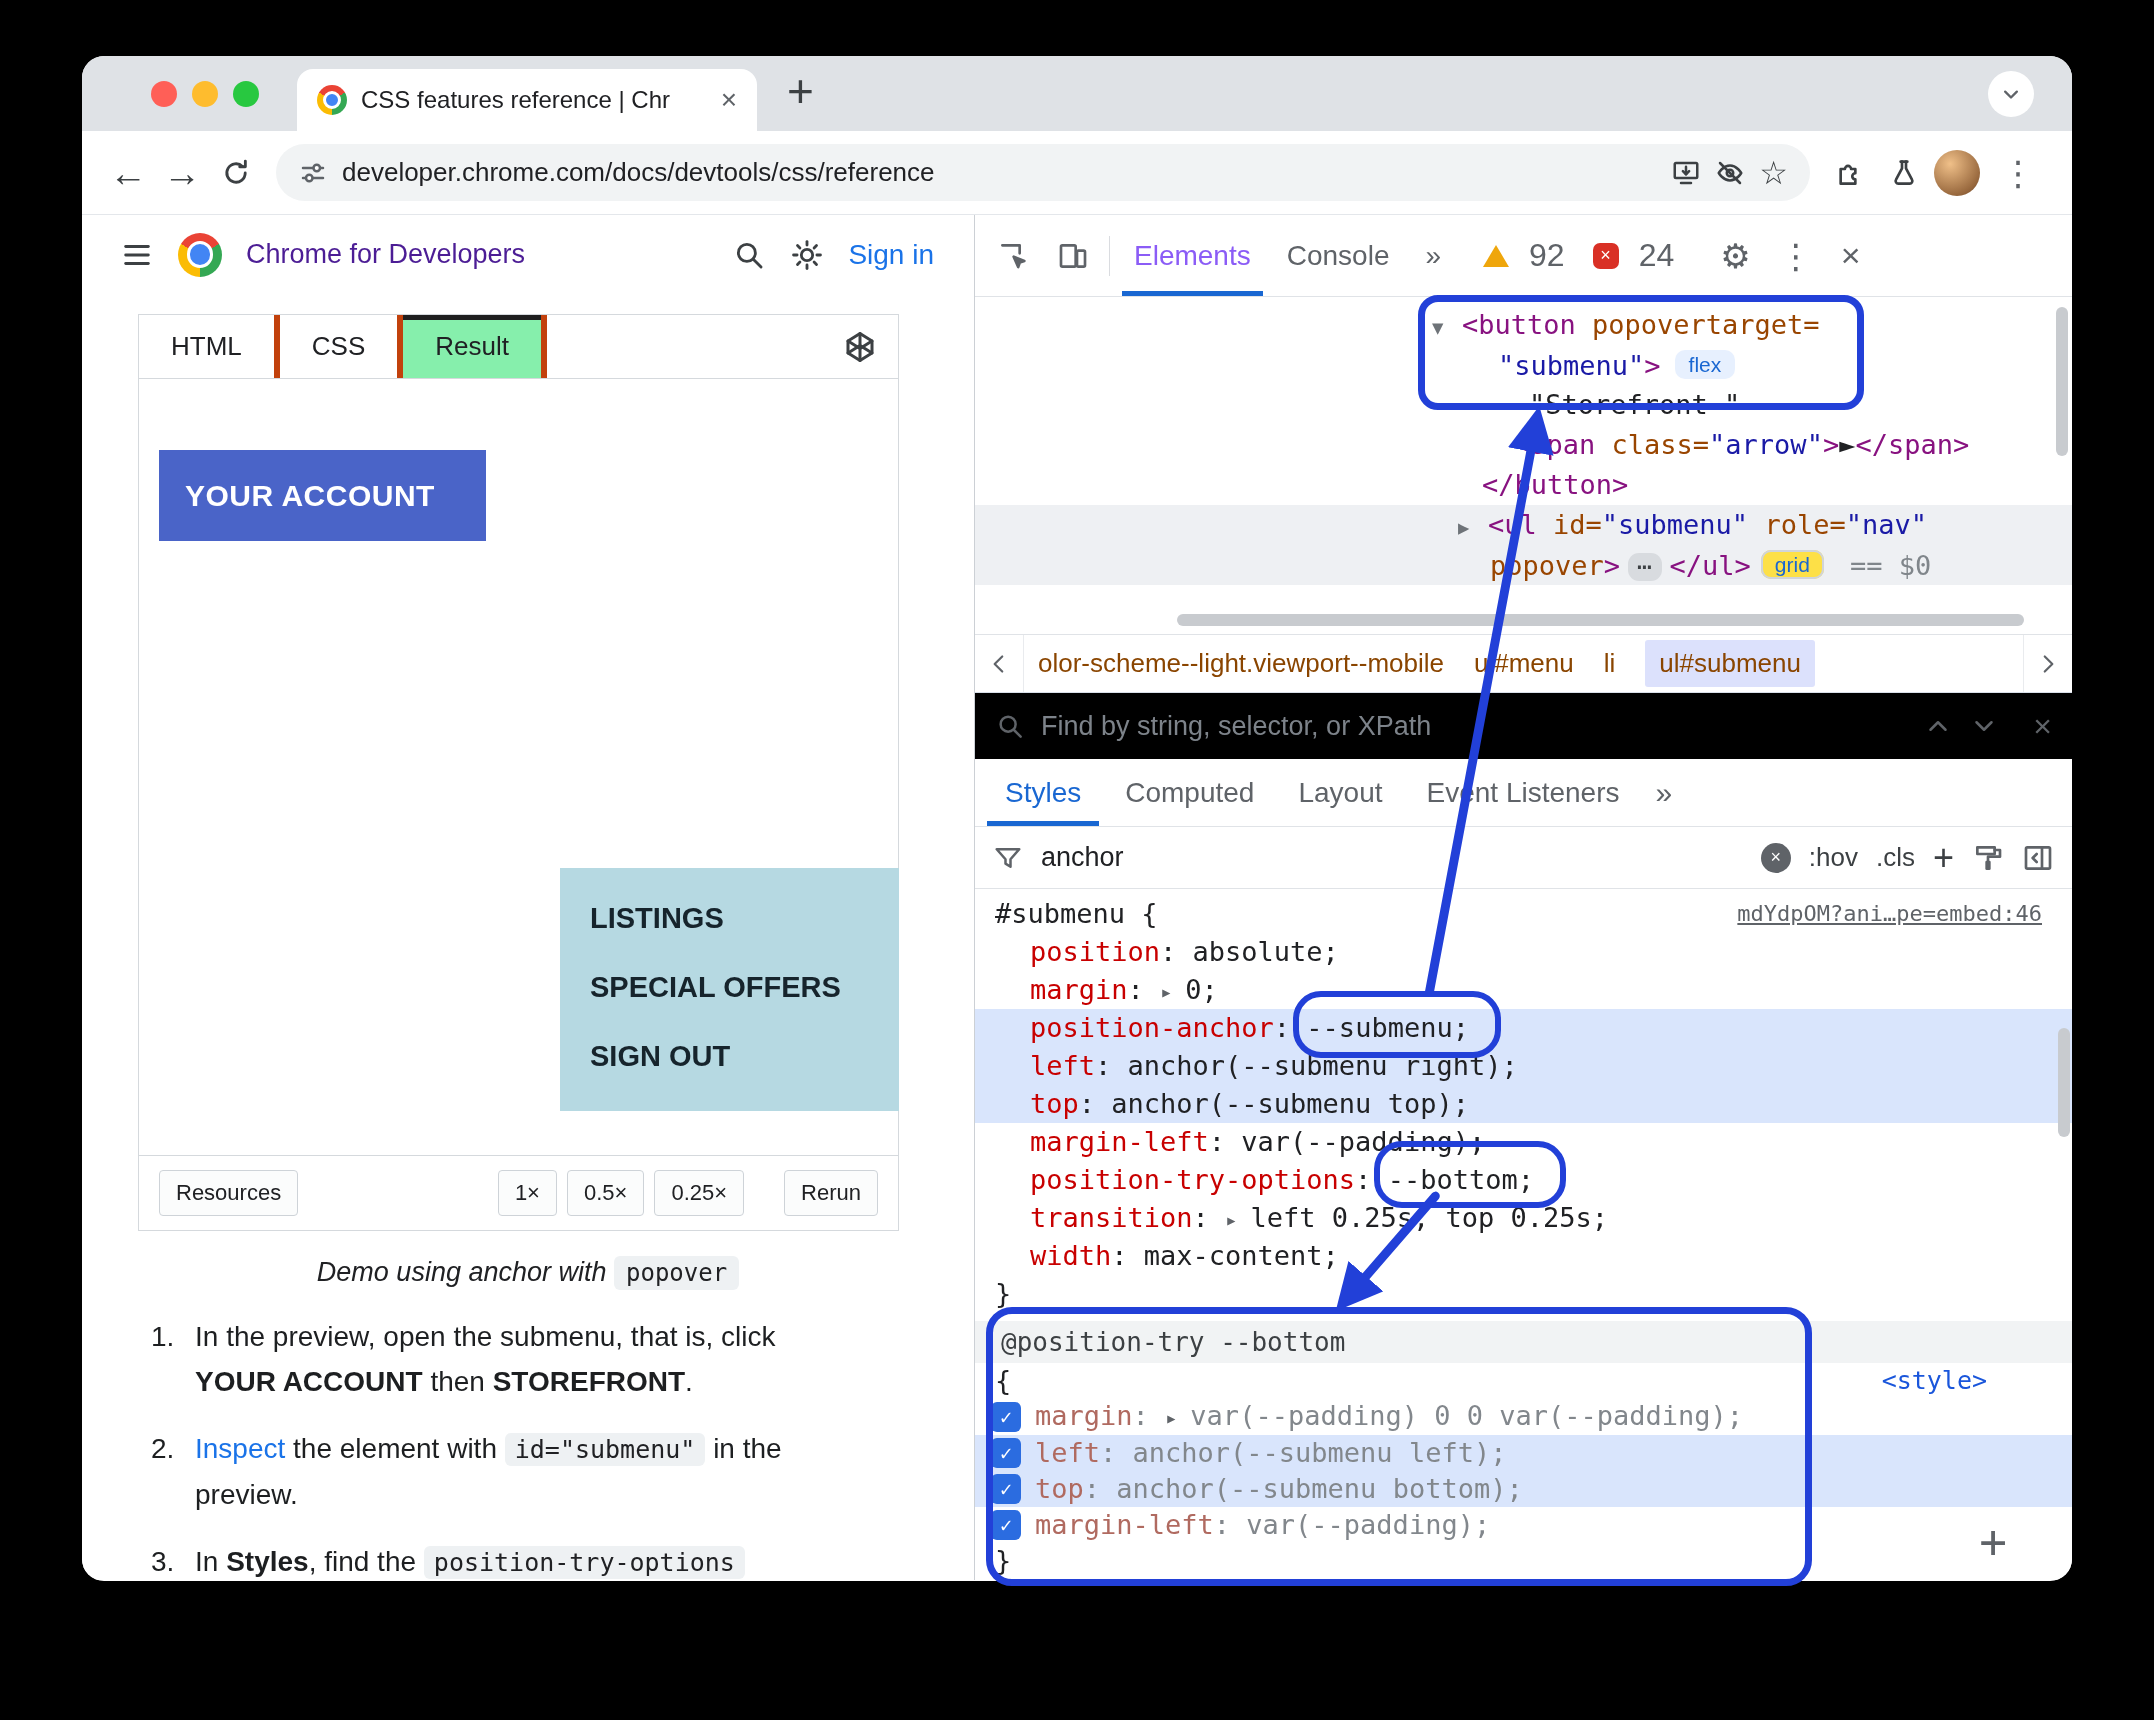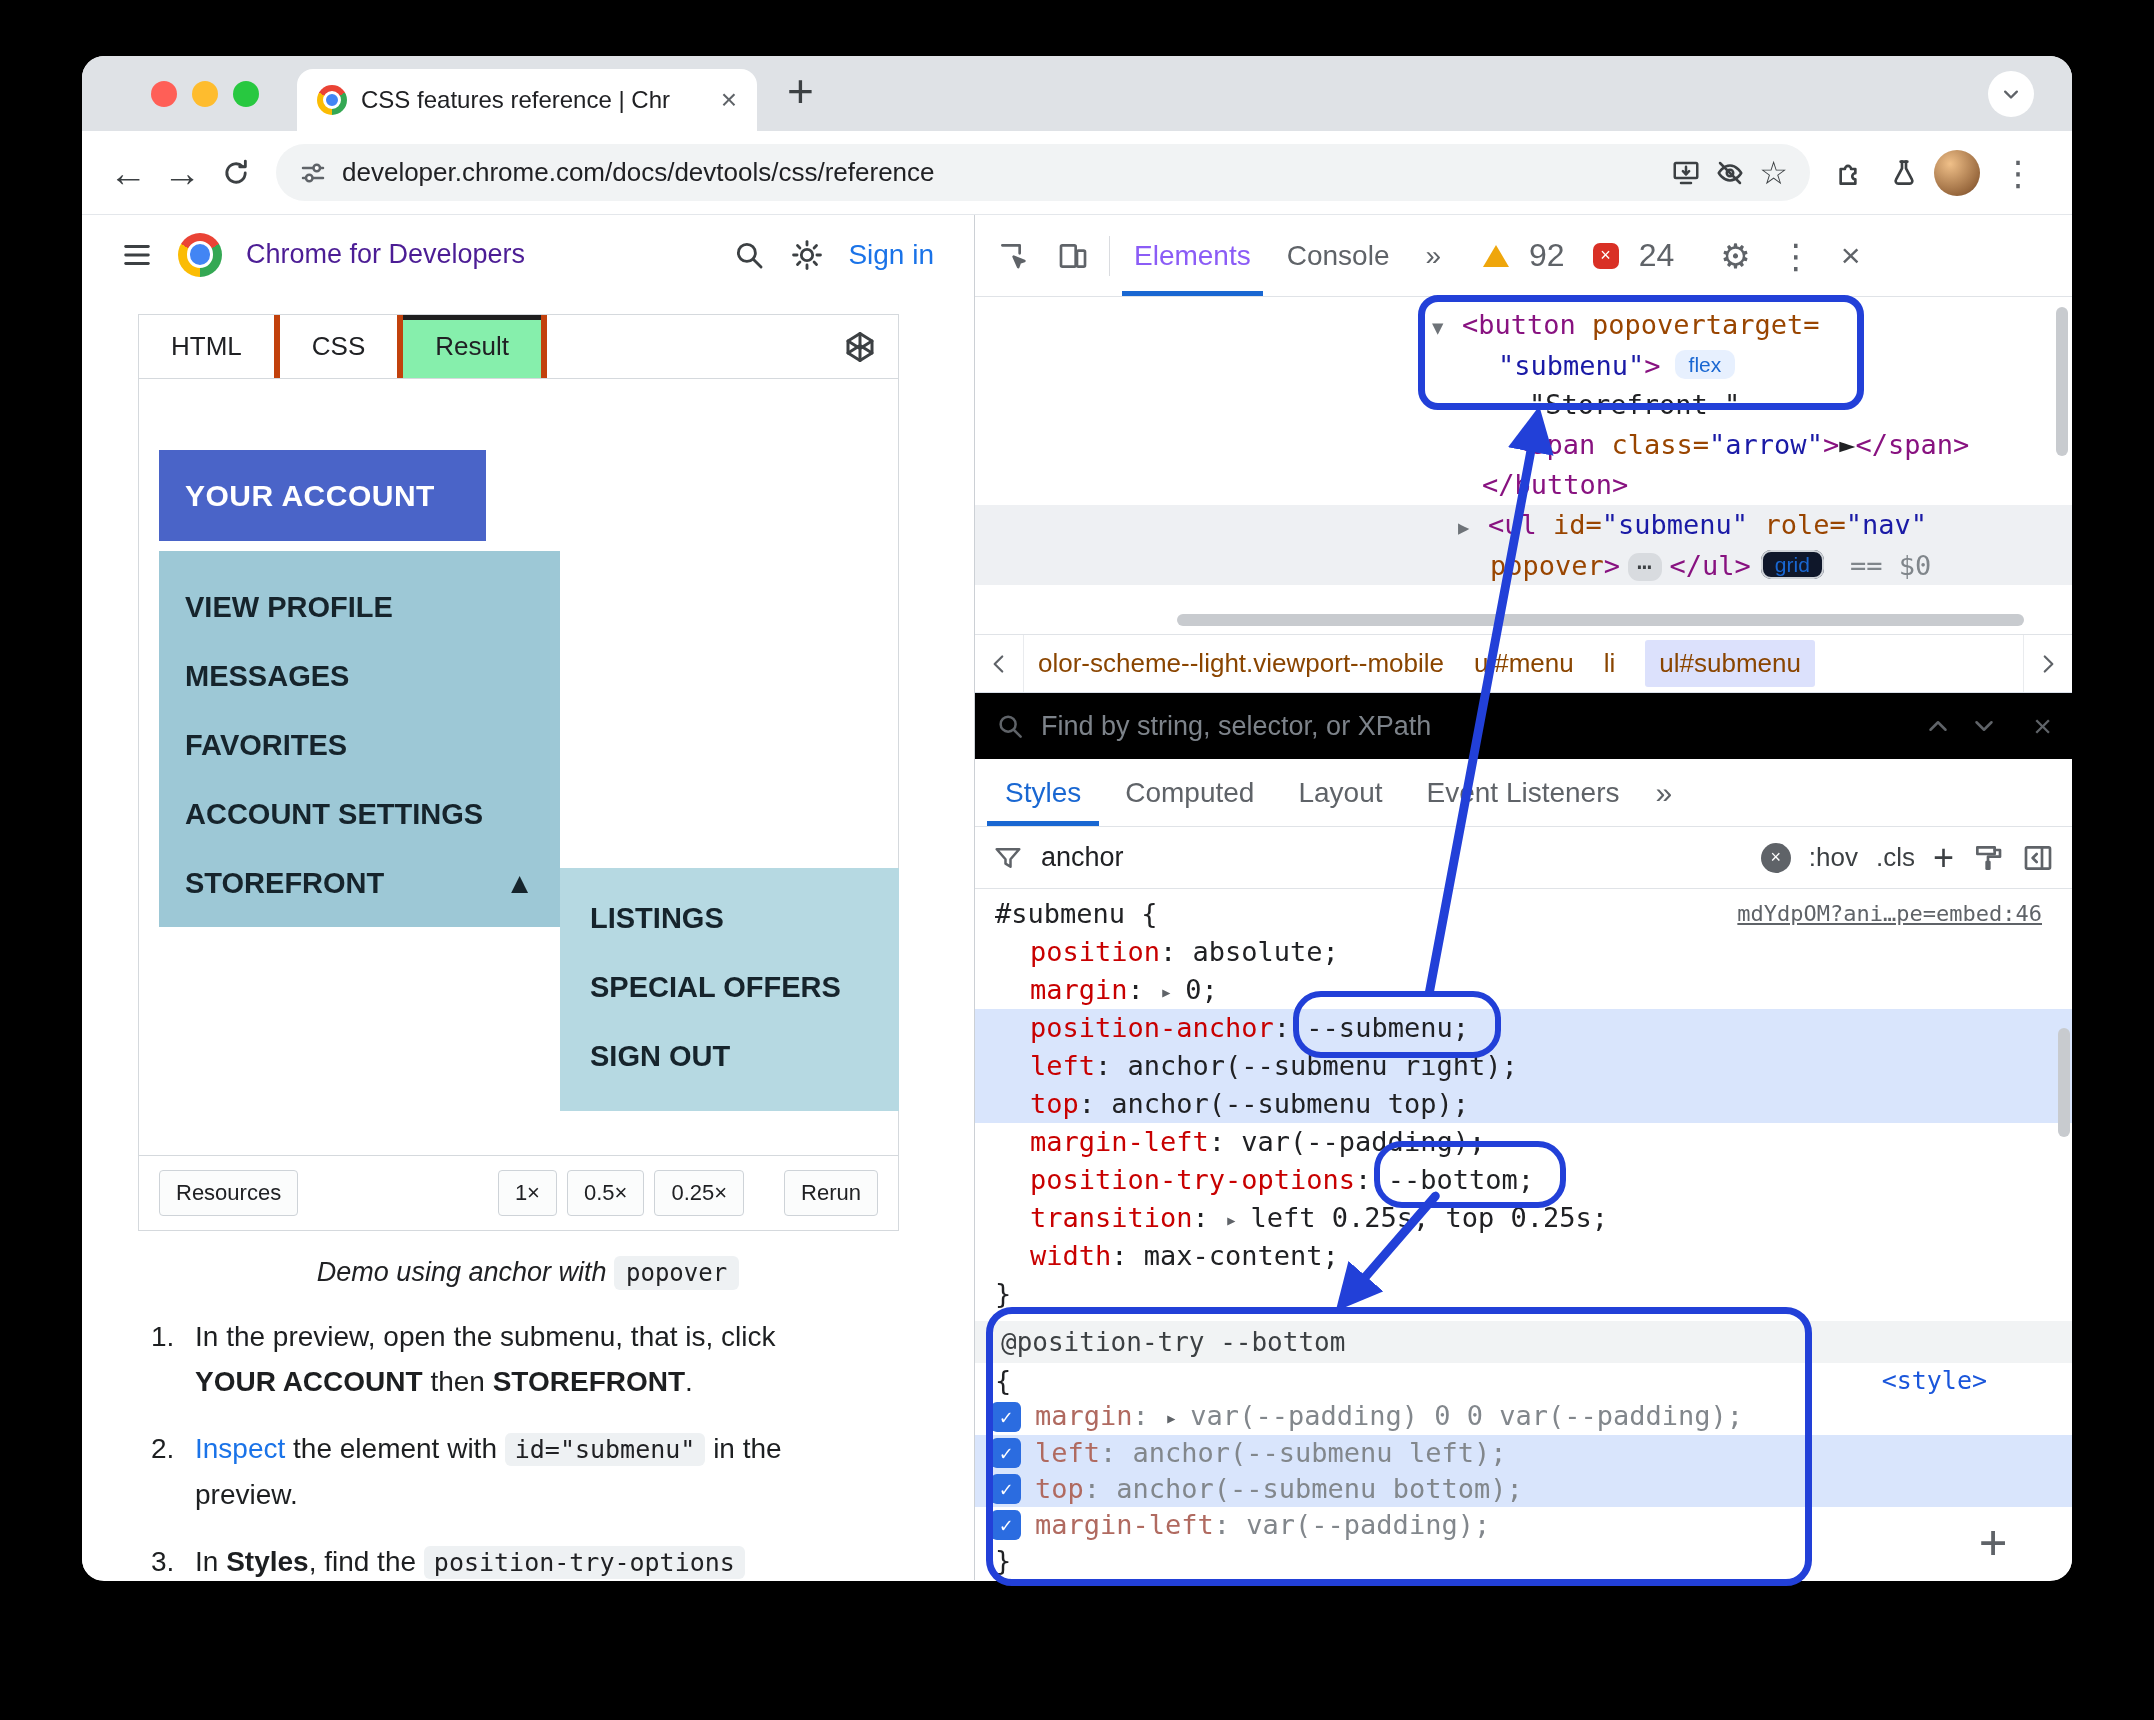--- a/index.html
+++ b/index.html
@@ -74,21 +74,21 @@
   .err-ic{width:26px;height:26px;background:#d93025;border-radius:7px;color:#fff;font-size:18px;display:flex;align-items:center;justify-content:center;margin:0 8px 0 16px}
   .gk{font-size:34px;color:#5f6368;padding:0 8px}
 
   .dt-dom{height:337px;position:relative;font-family:"DejaVu Sans Mono",monospace;font-size:27px;padding-top:8px;box-sizing:border-box}
   .dline{height:40px;line-height:40px;white-space:nowrap}
   .pl0{padding-left:457px}.pl1{padding-left:523px}.pl2{padding-left:554px}.pl3{padding-left:539px}.pl4{padding-left:507px}.pl5{padding-left:483px}.pl6{padding-left:515px}
   .selrow{background:#eef0f3}
   .caret{color:#6e7378;font-size:19px;display:inline-block;width:30px}
   .tag{color:#881280}.attr{color:#994500}.val{color:#1a1aa6}.txt{color:#202124}
   .badge{font-family:"Liberation Sans",sans-serif;font-size:21px;background:#e7f0fe;color:#1967d2;padding:3px 14px;border-radius:10px;margin-left:14px;vertical-align:3px}
-  .badge2{font-family:"Liberation Sans",sans-serif;font-size:21px;background:#0f172a;color:#1967d2;border:2px solid #d0d4d9;padding:1px 12px;border-radius:10px;margin:0 10px;vertical-align:3px}
+  .badge2{font-family:"Liberation Sans",sans-serif;font-size:21px;background:#fde047;color:#1967d2;border:2px solid #d0d4d9;padding:1px 12px;border-radius:10px;margin:0 10px;vertical-align:3px}
   .edots{background:#d8dbdf;border-radius:11px;padding:0 9px;margin:0 8px;color:#3c4043;letter-spacing:1px;font-size:24px}
   .eq{color:#80868b}
   .vsb{position:absolute;right:4px;top:10px;width:12px;height:149px;background:#c8cbcf;border-radius:6px}
   .hsb{position:absolute;bottom:8px;left:202px;width:847px;height:12px;background:#c8cbcf;border-radius:6px}
 
   .dt-crumbs{height:57px;display:flex;align-items:center;border-top:1px solid #e0e3e7;font-size:26px;color:#8a4500}
   .cnav{width:48px;height:100%;display:flex;align-items:center;justify-content:center;flex:none}
   .cnav.left{border-right:1px solid #e9ebee}
   .cnav.right{border-left:1px solid #e9ebee;margin-left:auto}
   .crumbs{display:flex;align-items:center;gap:30px;padding-left:14px;white-space:nowrap;overflow:hidden}
@@ -246,38 +246,20 @@
                   <path d="M12 3l8 5v8l-8 5-8-5V8z"></path>
                   <polyline points="4,8 12,13 20,8"></polyline>
                   <polyline points="4,16 12,11 20,16"></polyline>
                   <line x1="12" y1="3" x2="12" y2="11"></line>
                   <line x1="12" y1="13" x2="12" y2="21"></line>
                 </svg>
             </span>
           </div>
           <div class="demo-preview">
             <div class="acct-btn">YOUR ACCOUNT</div>
-            <div class="menu">
-              <div class="mitem">
-                  <span>VIEW PROFILE</span>
-                </div>
-              <div class="mitem">
-                  <span>MESSAGES</span>
-                </div>
-              <div class="mitem">
-                  <span>FAVORITES</span>
-                </div>
-              <div class="mitem">
-                  <span>ACCOUNT SETTINGS</span>
-                </div>
-              <div class="mitem">
-                <span>STOREFRONT</span>
-                <span>▲</span>
-              </div>
-            </div>
             <div class="submenu">
               <div class="sitem">LISTINGS</div>
               <div class="sitem">SPECIAL OFFERS</div>
               <div class="sitem">SIGN OUT</div>
             </div>
           </div>
           <div class="demo-footer">
             <span class="chip">Resources</span>
             <span class="chip mla">1×</span>
             <span class="chip">0.5×</span>

